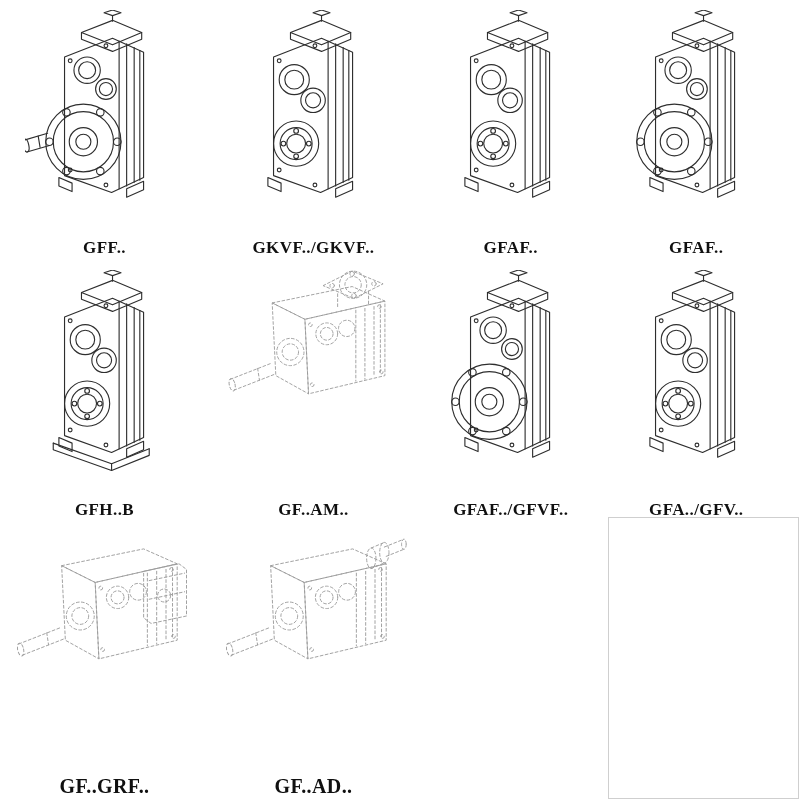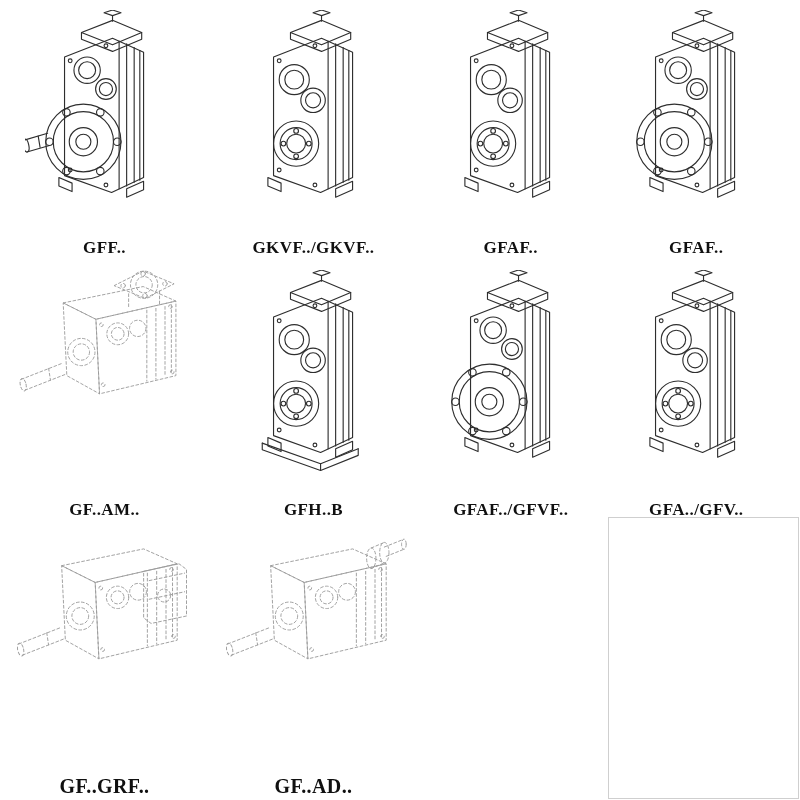--- a/index.html
+++ b/index.html
@@ -234,33 +234,33 @@
 
     <div class="cell">
       <svg class="draw" width="160" height="207" viewBox="0 0 170 220">
           <use href="#g-flangebox"></use>
         </svg>
       <div class="label">GFAF..</div>
     </div>
 
 
     <div class="cell">
+      <svg class="draw" width="160" height="207" viewBox="0 0 170 220">
+          <use href="#g-hollow-base"></use>
+        </svg>
+      <div class="label">GFH..B</div>
+    </div>
+
+    <div class="cell">
       <svg class="phantom" width="200" height="164" viewBox="0 0 220 180">
           <use href="#g-am"></use>
         </svg>
       <div class="label">GF..AM..</div>
     </div>
 
-    <div class="cell">
-      <svg class="draw" width="160" height="207" viewBox="0 0 170 220">
-          <use href="#g-hollow-base"></use>
-        </svg>
-      <div class="label">GFH..B</div>
-    </div>
-
 
     <div class="cell">
       <svg class="draw" width="160" height="207" viewBox="0 0 170 220">
           <use href="#g-flangebox"></use>
         </svg>
       <div class="label">GFAF../GFVF..</div>
     </div>
 
     <div class="cell">
       <svg class="draw" width="160" height="207" viewBox="0 0 170 220">

